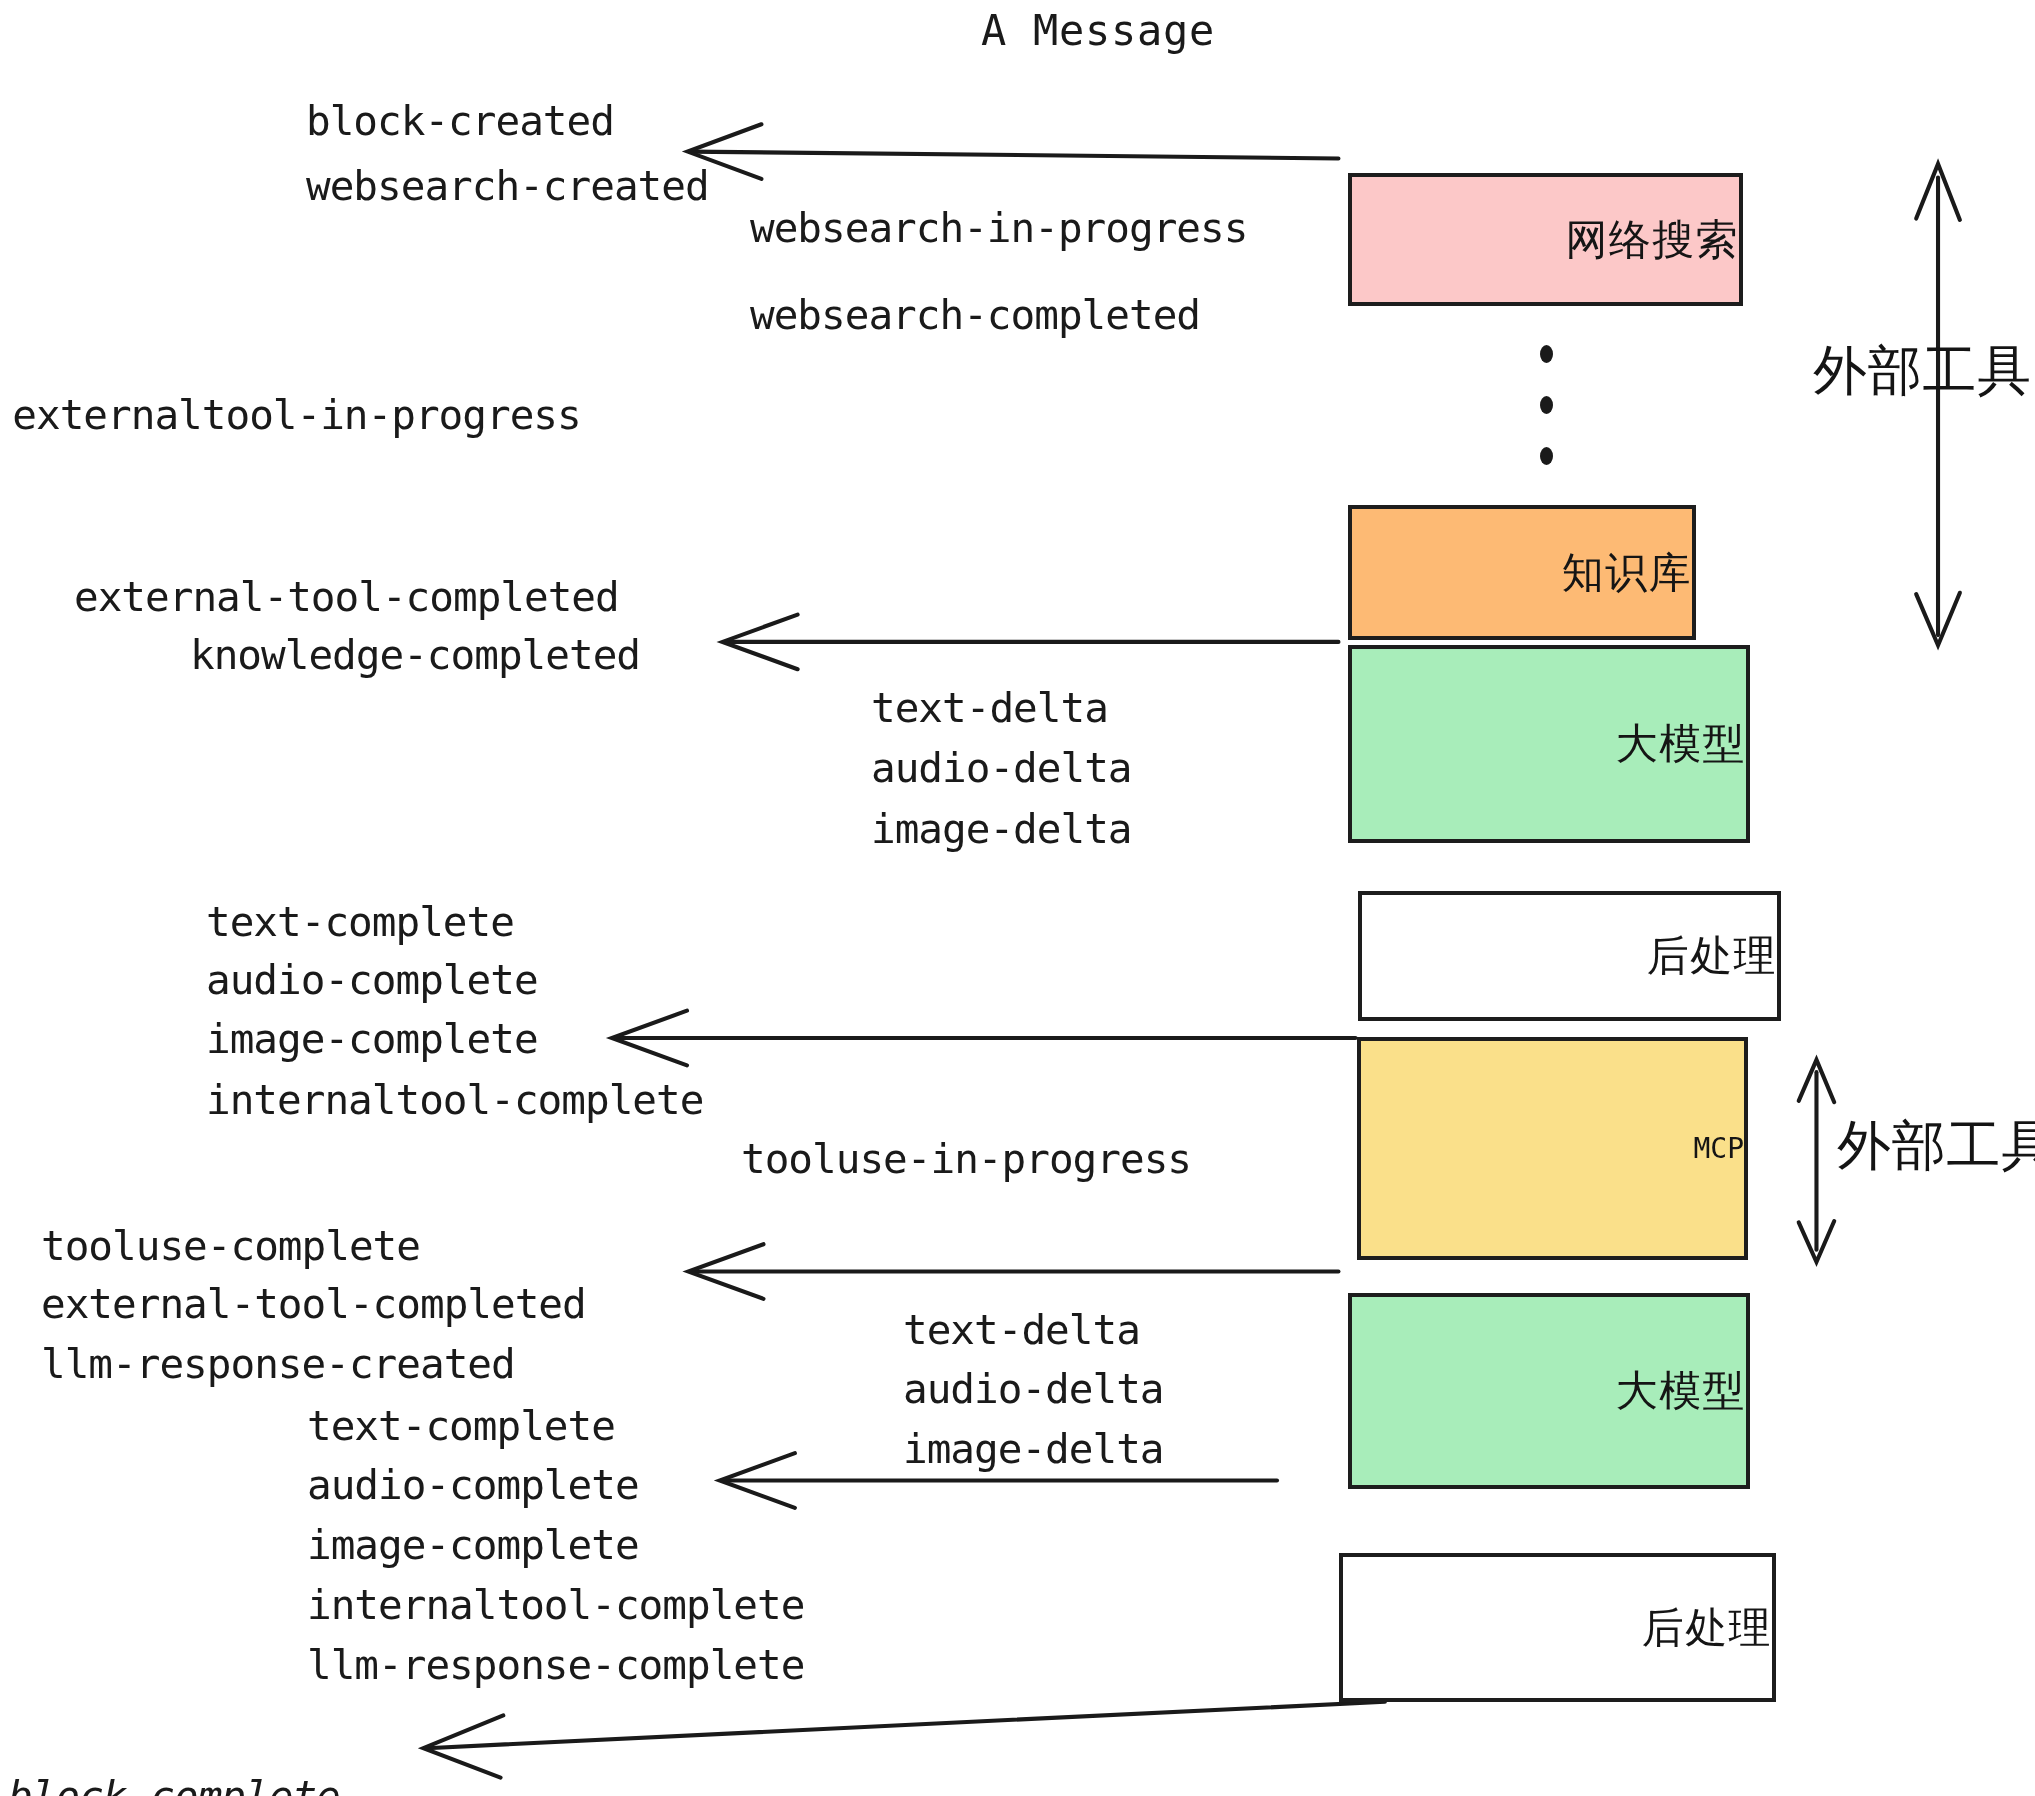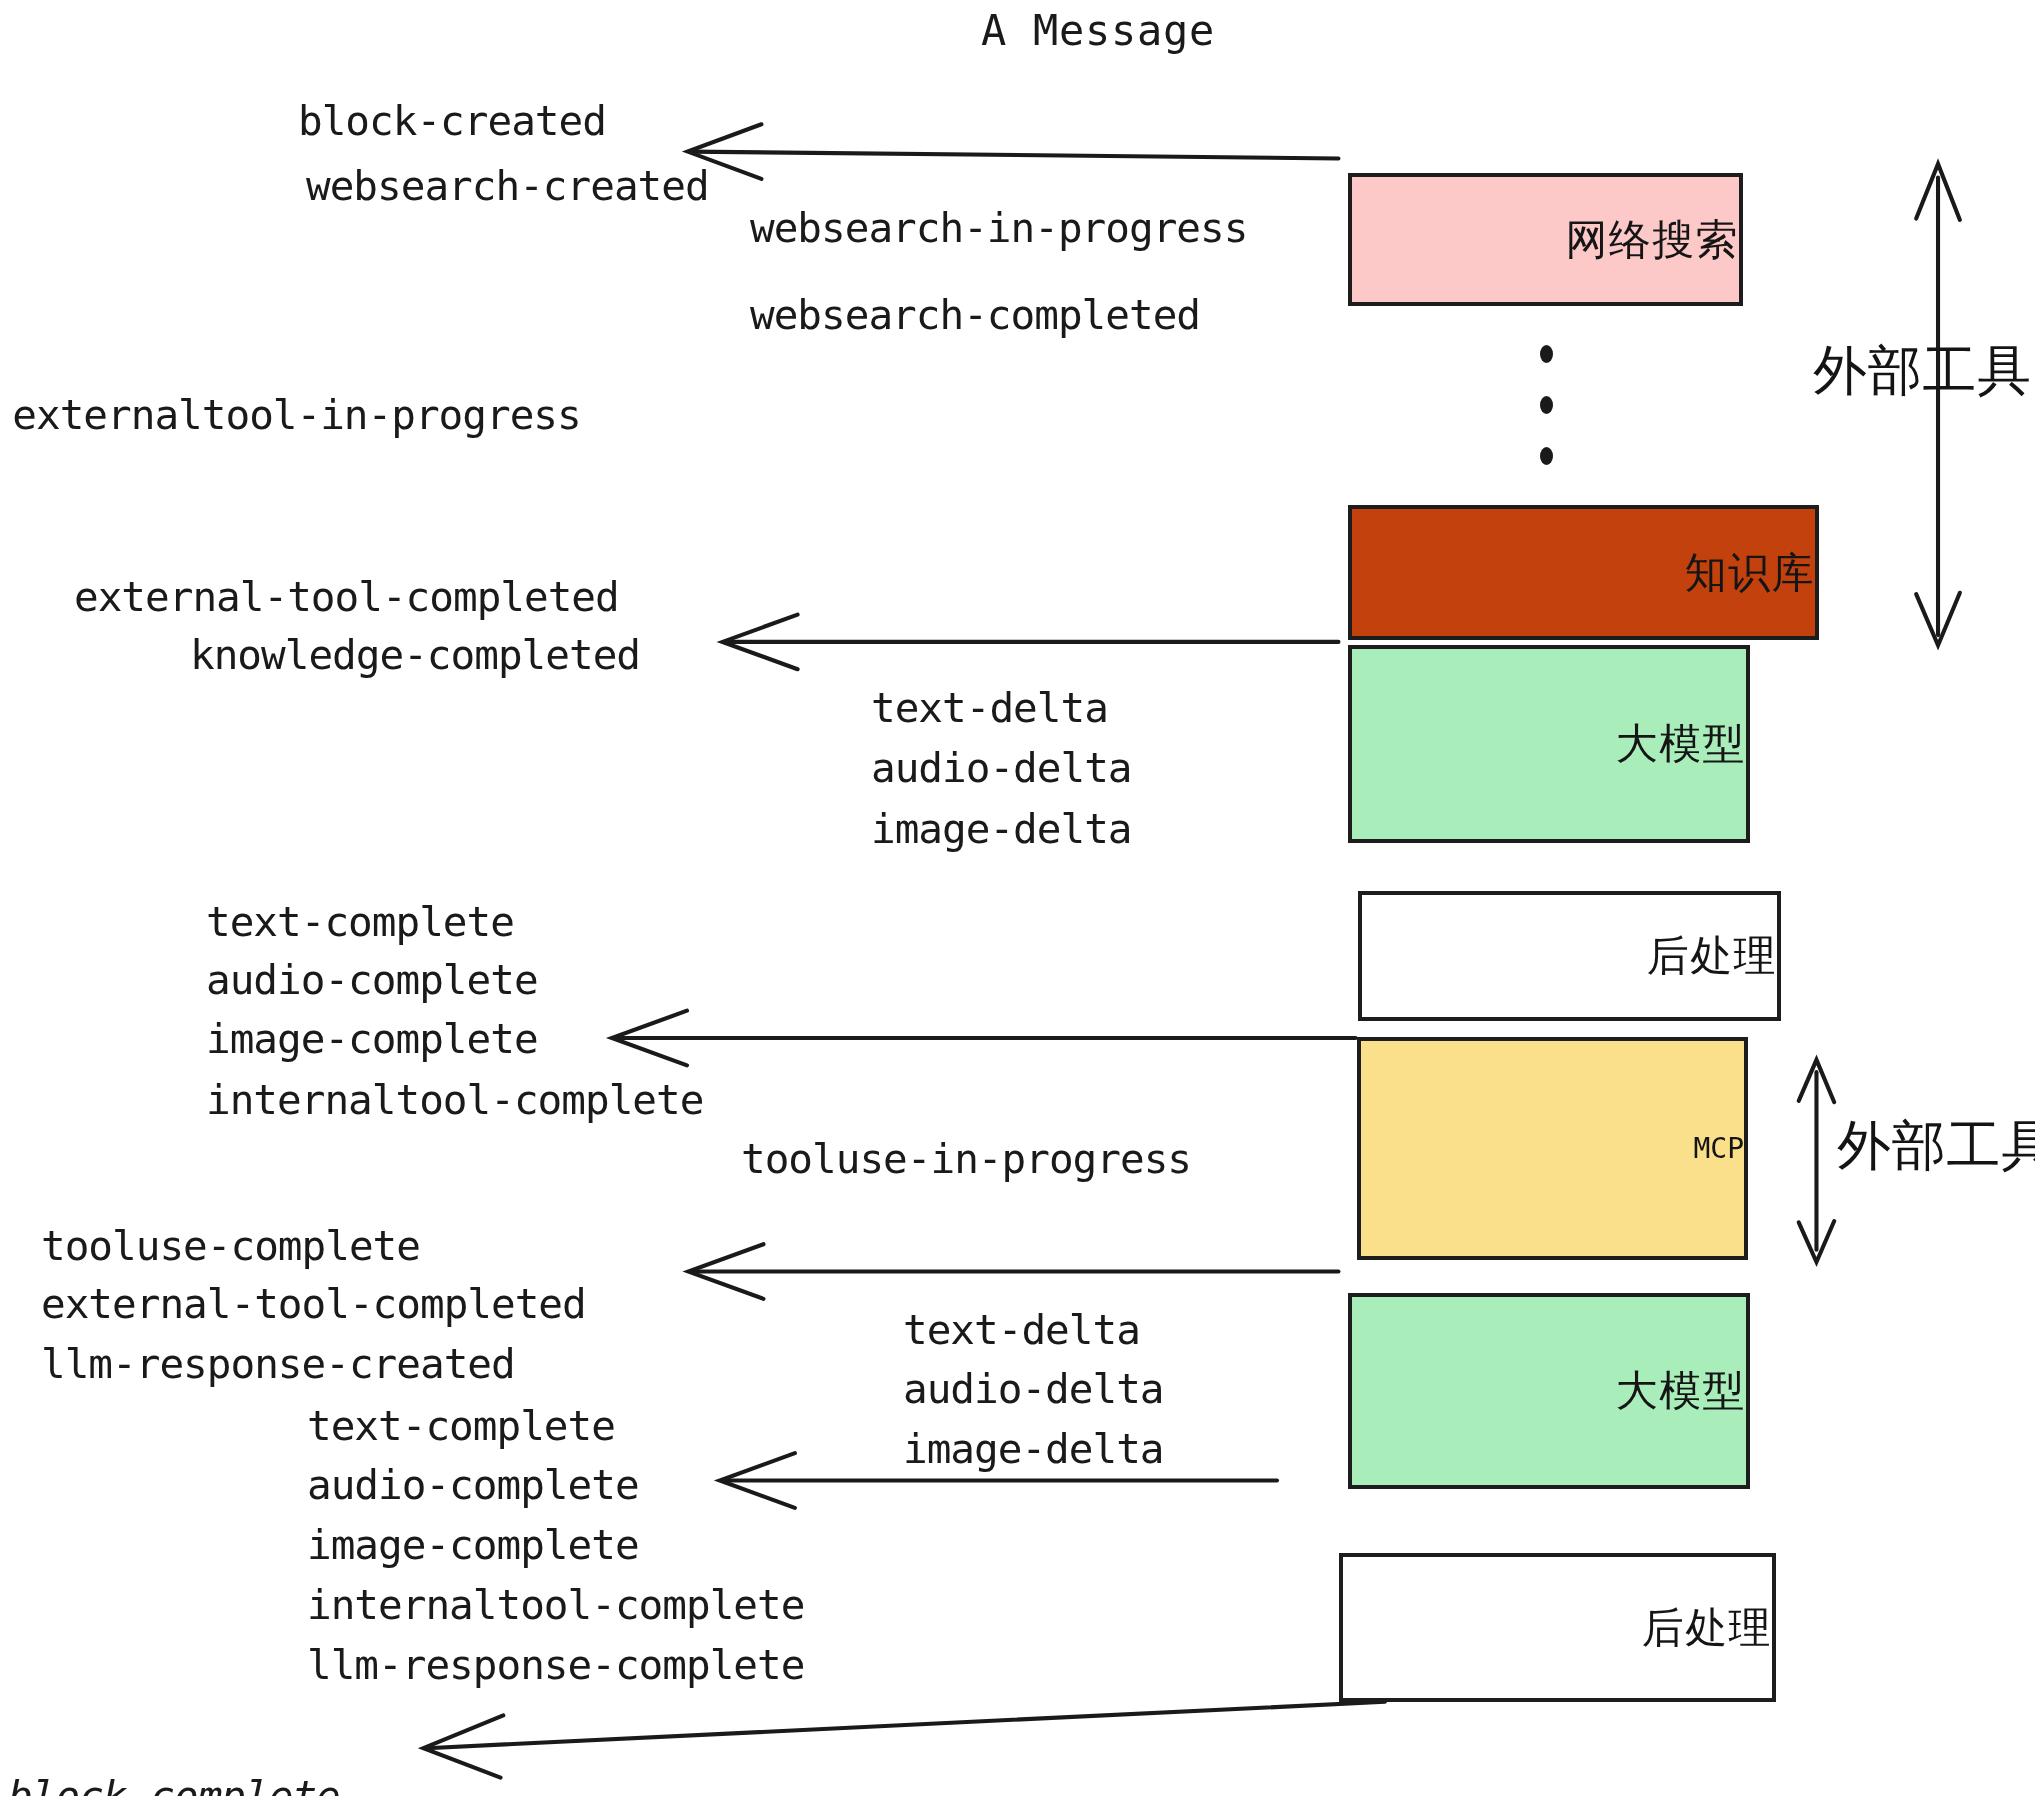--- a/index.html
+++ b/index.html
@@ -109,21 +109,21 @@
       <line x1="2660" y1="1570" x2="2660" y2="1830"></line>
       <polyline points="2634,1612 2660,1552 2686,1614" stroke-width="6"></polyline>
       <polyline points="2634,1790 2660,1848 2686,1788" stroke-width="6"></polyline>
     </g>
   </svg>
 
   <div class="box" style="left:1348px; top:173px; width:395px; height:133px; background:#FCC8C8;">
     <span>网络搜索</span>
   </div>
 
-  <div class="box" style="left:1348px; top:505px; width:471px; height:135px; background:#c2410c;">
+  <div class="box" style="left:1348px; top:505px; width:348px; height:135px; background:#fdba74;">
     <span>知识库</span>
   </div>
 
   <div class="box" style="left:1348px; top:645px; width:402px; height:198px; background:#A8EDBA;">
     <span>大模型</span>
   </div>
 
   <div class="box" style="left:1358px; top:891px; width:423px; height:130px; background:#FFFFFF;">
     <span>后处理</span>
   </div>
@@ -144,21 +144,21 @@
   <div class="dot" style="left:1540px; top:396px;"></div>
   <div class="dot" style="left:1540px; top:447px;"></div>
 
   <div class="side-lbl" style="left:1813px; top:335px;">
     <span>外部工具</span>
   </div>
   <div class="side-lbl" style="left:1837px; top:1110px;">
     <span>外部工具</span>
   </div>
 
-  <div class="lbl" style="left:298px; top:101px;">block-created</div>
+  <div class="lbl" style="left:306px; top:101px;">block-created</div>
 
   <div class="lbl" style="left:306px; top:166px;">websearch-created</div>
 
   <div class="lbl" style="left:750px; top:208px;">websearch-in-progress</div>
 
   <div class="lbl" style="left:750px; top:295px;">websearch-completed</div>
 
   <div class="lbl" style="left:12.3px; top:395px;">externaltool-in-progress</div>
 
 

